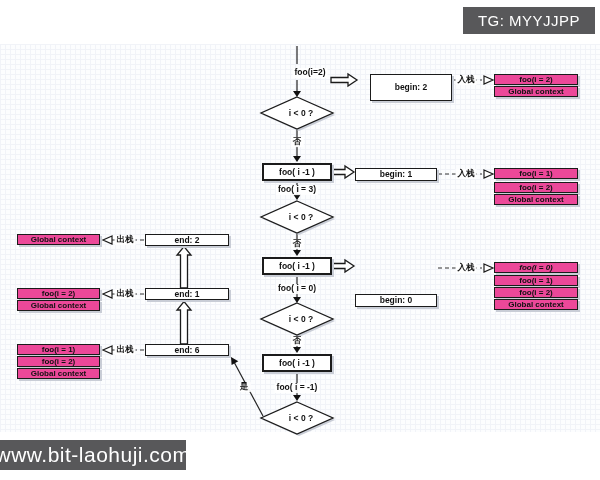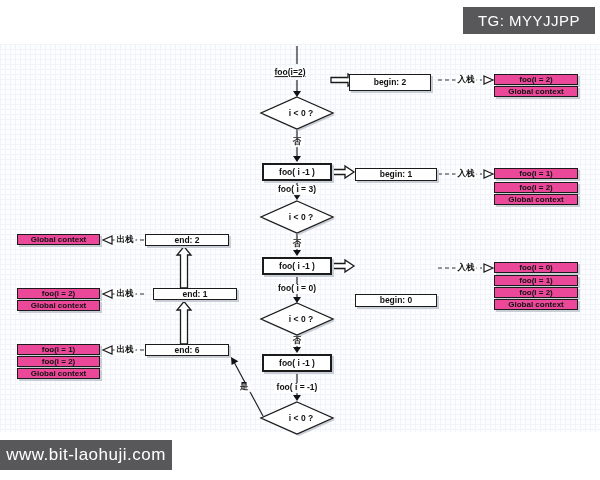--- a/index.html
+++ b/index.html
@@ -122,68 +122,68 @@
       <polygon points="297,303 333,319 297,335 261,319" fill="#fff" stroke="#1b1b1b" stroke-width="1.3"></polygon>
       <polygon points="299,404 335,420 299,436 263,420" fill="#c9cdd6"></polygon>
       <polygon points="297,402 333,418 297,434 261,418" fill="#fff" stroke="#1b1b1b" stroke-width="1.3"></polygon>
     </g>
   </svg>
 
   <div class="box" style="left:262px;top:163px;width:70px;height:18px;">foo( i -1 )</div>
   <div class="box" style="left:262px;top:257px;width:70px;height:18px;">foo( i -1 )</div>
   <div class="box" style="left:262px;top:354px;width:70px;height:18px;">foo( i -1 )</div>
 
-  <div class="box sbox" style="left:349px;top:74px;width:82px;height:17px;">begin: 2</div>
+  <div class="box sbox" style="left:370px;top:74px;width:82px;height:27px;">begin: 2</div>
   <div class="box sbox" style="left:355px;top:168px;width:82px;height:13px;">begin: 1</div>
   <div class="box sbox" style="left:355px;top:262px;width:82px;height:13px;margin-top:32px;">begin: 0</div>
 
   <div class="box sbox" style="left:145px;top:234px;width:84px;height:12px;">end: 2</div>
-  <div class="box sbox" style="left:145px;top:288px;width:84px;height:12px;margin-left:8px;">end: 1</div>
+  <div class="box sbox" style="left:145px;top:288px;width:84px;height:12px;">end: 1</div>
   <div class="box sbox" style="left:145px;top:344px;width:84px;height:12px;">end: 6</div>
 
   <div class="srow" style="left:494px;top:74px;width:84px;height:11px;">foo(i = 2)</div>
   <div class="srow" style="left:494px;top:86px;width:84px;height:11px;">Global context</div>
 
   <div class="srow" style="left:494px;top:168px;width:84px;height:11px;">foo(i = 1)</div>
   <div class="srow" style="left:494px;top:182px;width:84px;height:11px;">foo(i = 2)</div>
   <div class="srow" style="left:494px;top:194px;width:84px;height:11px;">Global context</div>
 
-  <div class="srow" style="left:494px;top:262px;width:84px;height:11px;">foo(i = 0)</div>
+  <div class="srow" style="left:494px;top:262px;width:84px;height:11px;font-style:italic;">foo(i = 0)</div>
   <div class="srow" style="left:494px;top:275px;width:84px;height:11px;">foo(i = 1)</div>
   <div class="srow" style="left:494px;top:287px;width:84px;height:11px;">foo(i = 2)</div>
   <div class="srow" style="left:494px;top:299px;width:84px;height:11px;">Global context</div>
 
   <div class="srow" style="left:17px;top:234px;width:83px;height:11px;">Global context</div>
 
   <div class="srow" style="left:17px;top:288px;width:83px;height:11px;">foo(i = 2)</div>
   <div class="srow" style="left:17px;top:300px;width:83px;height:11px;">Global context</div>
 
   <div class="srow" style="left:17px;top:344px;width:83px;height:11px;">foo(i = 1)</div>
   <div class="srow" style="left:17px;top:356px;width:83px;height:11px;">foo(i = 2)</div>
   <div class="srow" style="left:17px;top:368px;width:83px;height:11px;">Global context</div>
 
   <div class="dtext" style="left:297px;top:113px;">i &lt; 0 ?</div>
   <div class="dtext" style="left:297px;top:217px;">i &lt; 0 ?</div>
   <div class="dtext" style="left:297px;top:319px;">i &lt; 0 ?</div>
   <div class="dtext" style="left:297px;top:418px;">i &lt; 0 ?</div>
 
-  <div class="lbl" style="left:290px;top:73px;text-decoration:underline;">foo(i=2)</div>
+  <div class="lbl" style="left:310px;top:73px;">foo(i=2)</div>
   <div class="lbl" style="left:297px;top:190px;">foo( i = 3)</div>
   <div class="lbl" style="left:297px;top:289px;text-align:right;">foo( i = 0)</div>
   <div class="lbl" style="left:297px;top:388px;">foo( i = -1)</div>
 
   <div class="lbl" style="left:297px;top:142px;">否</div>
   <div class="lbl" style="left:297px;top:244px;">否</div>
   <div class="lbl" style="left:297px;top:341px;">否</div>
   <div class="lbl" style="left:244px;top:387px;">是</div>
 
   <div class="lbl" style="left:466px;top:80px;">入栈</div>
   <div class="lbl" style="left:466px;top:174px;">入栈</div>
   <div class="lbl" style="left:466px;top:268px;">入栈</div>
 
   <div class="lbl" style="left:125px;top:240px;">出栈</div>
   <div class="lbl" style="left:125px;top:294px;">出栈</div>
   <div class="lbl" style="left:125px;top:350px;">出栈</div>
 
   <div class="badge" style="left:463px;top:7px;width:132px;height:27px;">TG: MYYJJPP</div>
-  <div class="badge" style="left:0px;top:440px;width:172px;height:30px;font-size:17px;">www.bit-laohuji.com</div>
+  <div class="badge" style="left:0px;top:440px;width:186px;height:30px;font-size:21px;">www.bit-laohuji.com</div>
 
 </div>
 
 </body></html>

